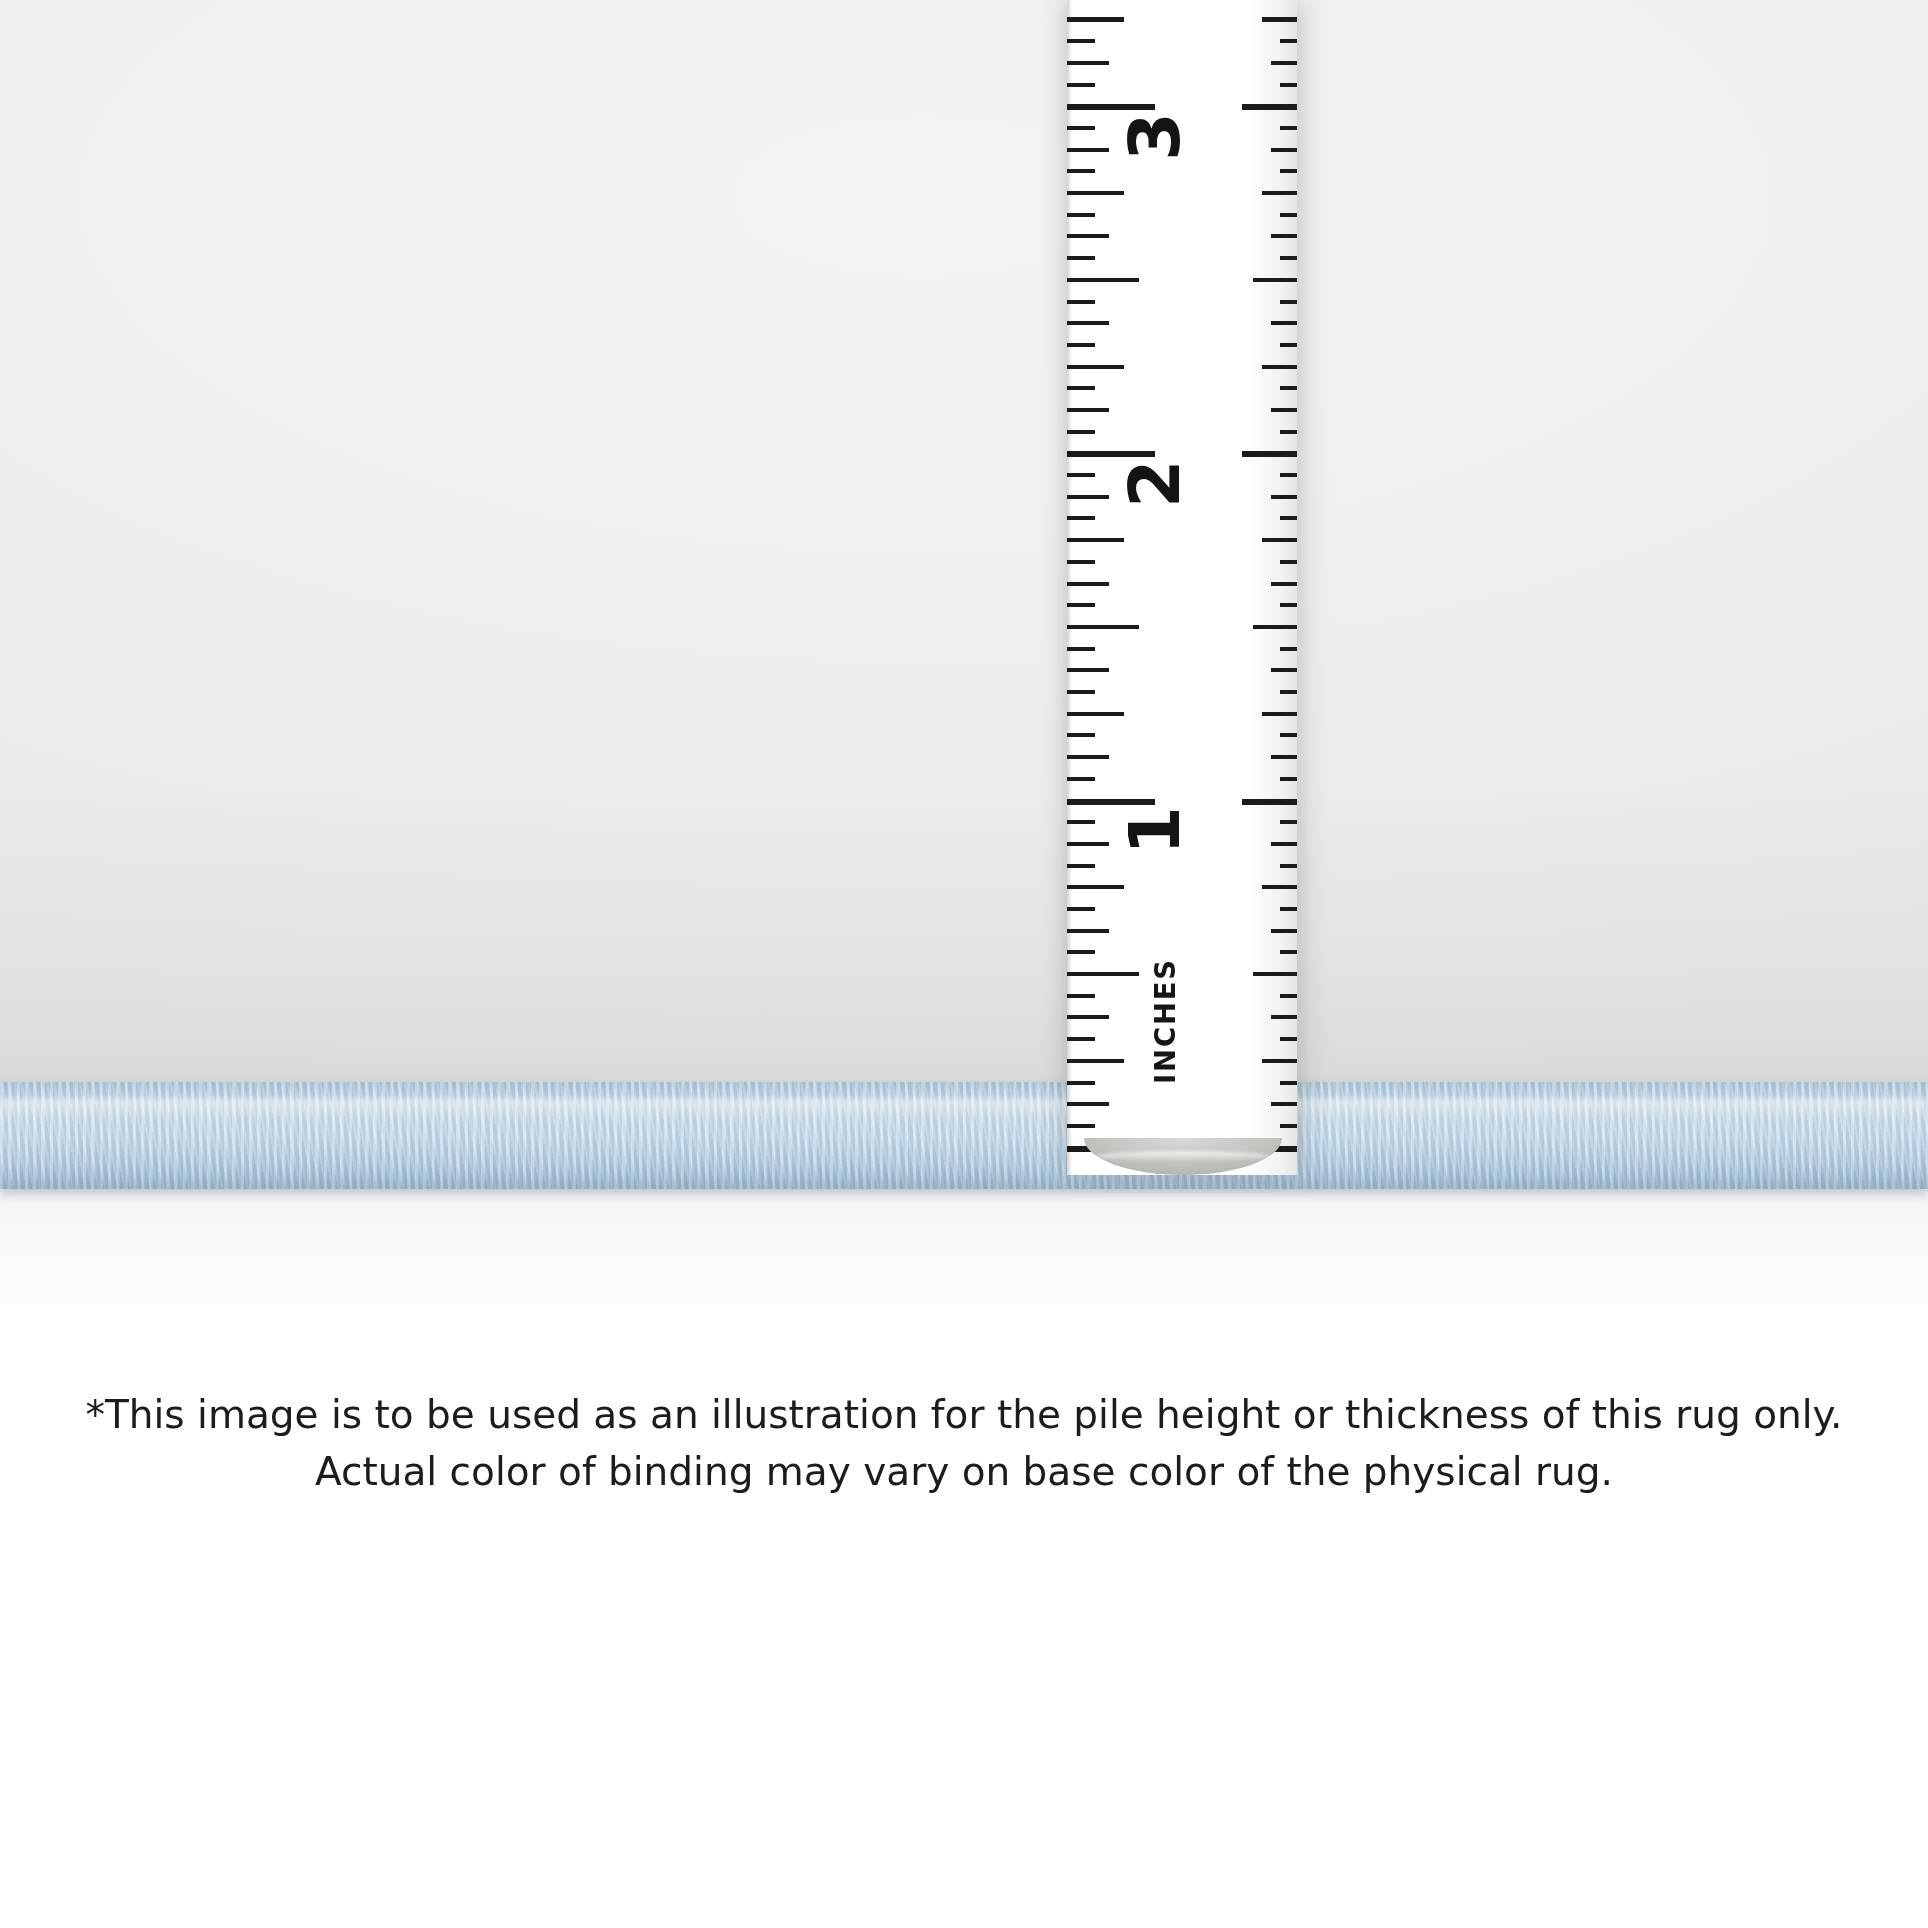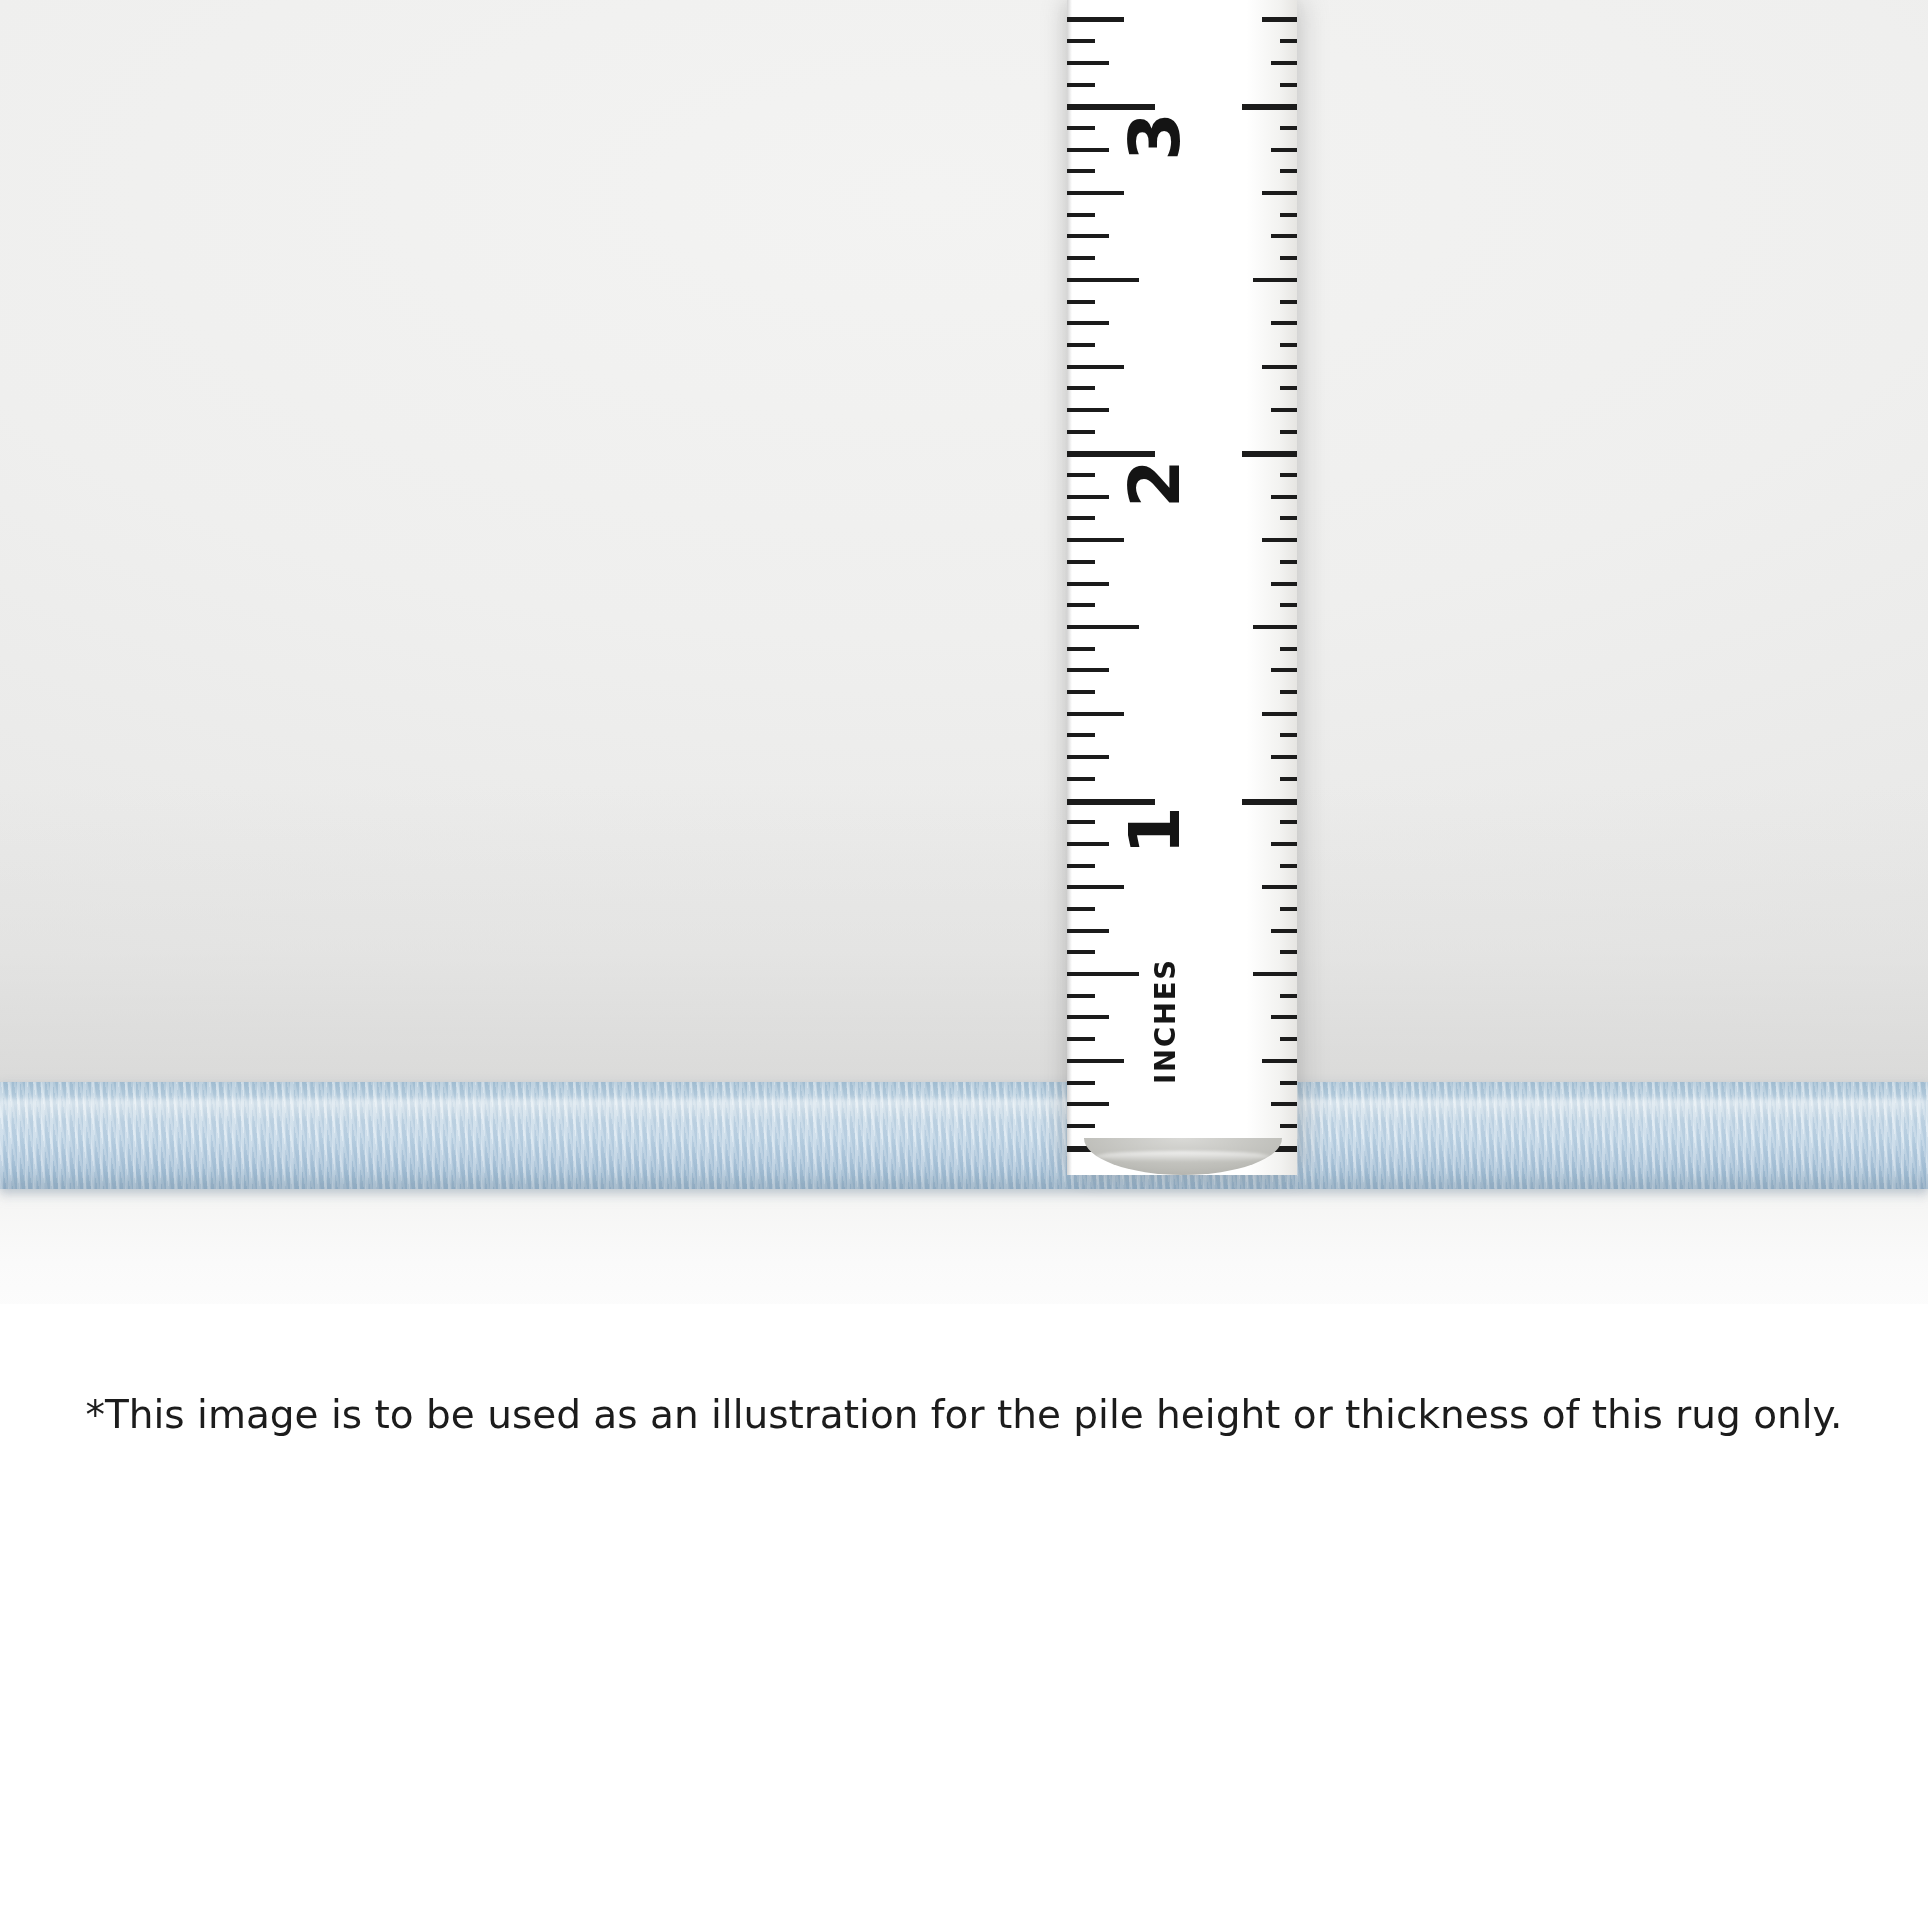--- a/index.html
+++ b/index.html
@@ -334,16 +334,17 @@
       <div class="inches-label" style="left:35px; top:1010px;">INCHES</div>
 
       <div class="tip"></div>
       <div class="tip-hi"></div>
     </div>
 
   </div>
 
   <div class="caption">
     <span class="line">*This image is to be used as an illustration for the pile height or thickness of this rug only.</span>
+    <span class="line">Actual color of binding may vary on base color of the physical rug.</span>
   </div>
 
 </div>
 
 
 </body></html>

